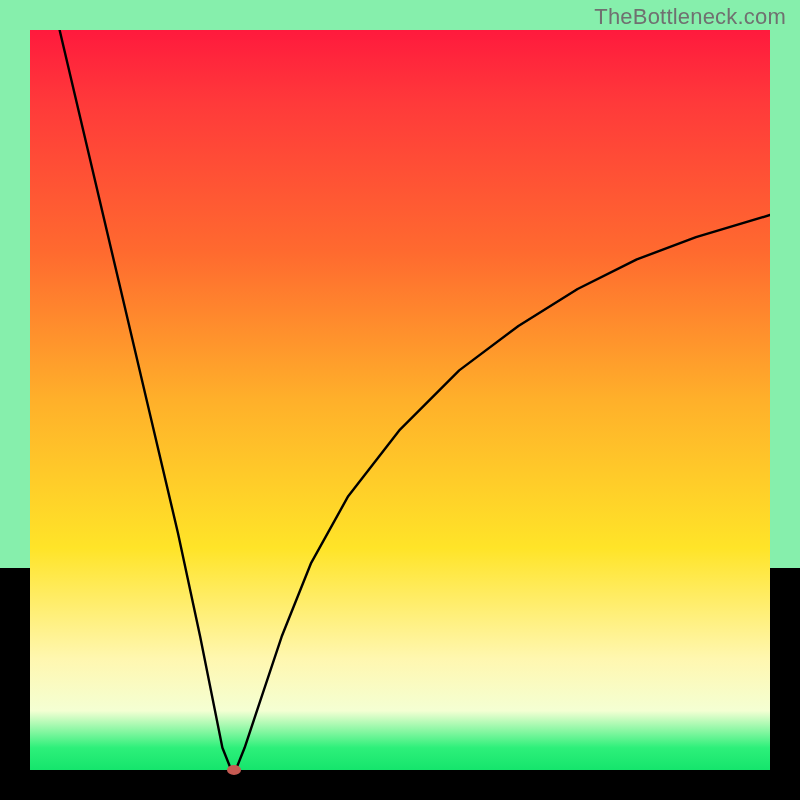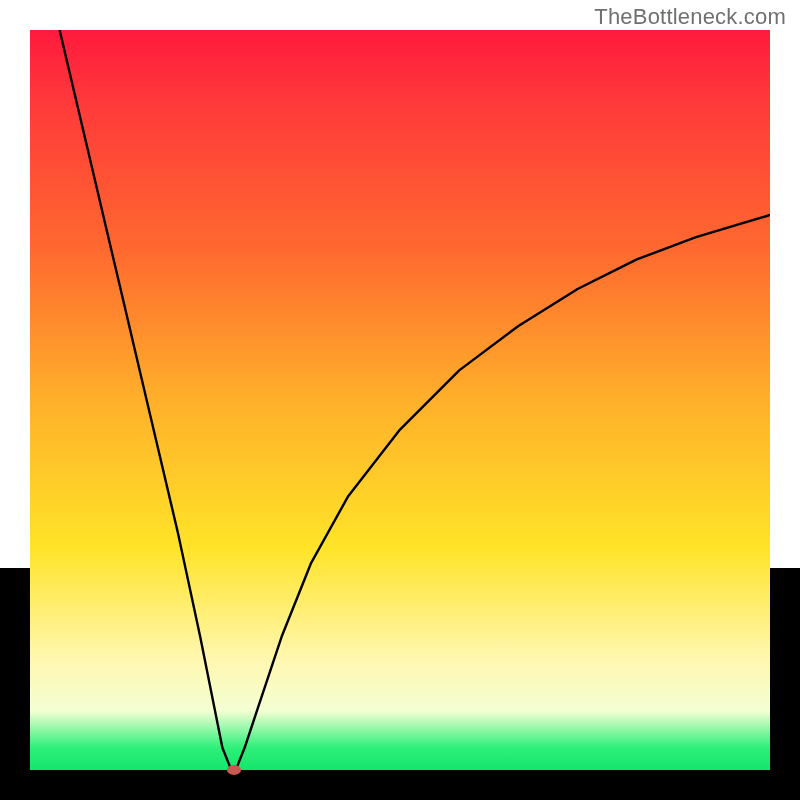--- a/index.html
+++ b/index.html
@@ -8,21 +8,21 @@
     width: 800px;
     height: 800px;
     background: #000;
     font-family: Arial, Helvetica, sans-serif;
     overflow: hidden;
   }
   .frame {
     position: relative;
     width: 800px;
     height: 568px;
-    background: #ffffff;
+    background: #86efac;
   }
   .plot-area {
     position: absolute;
     left: 30px;
     top: 30px;
     width: 740px;
     height: 740px;
     
     background: linear-gradient(
       to bottom,

